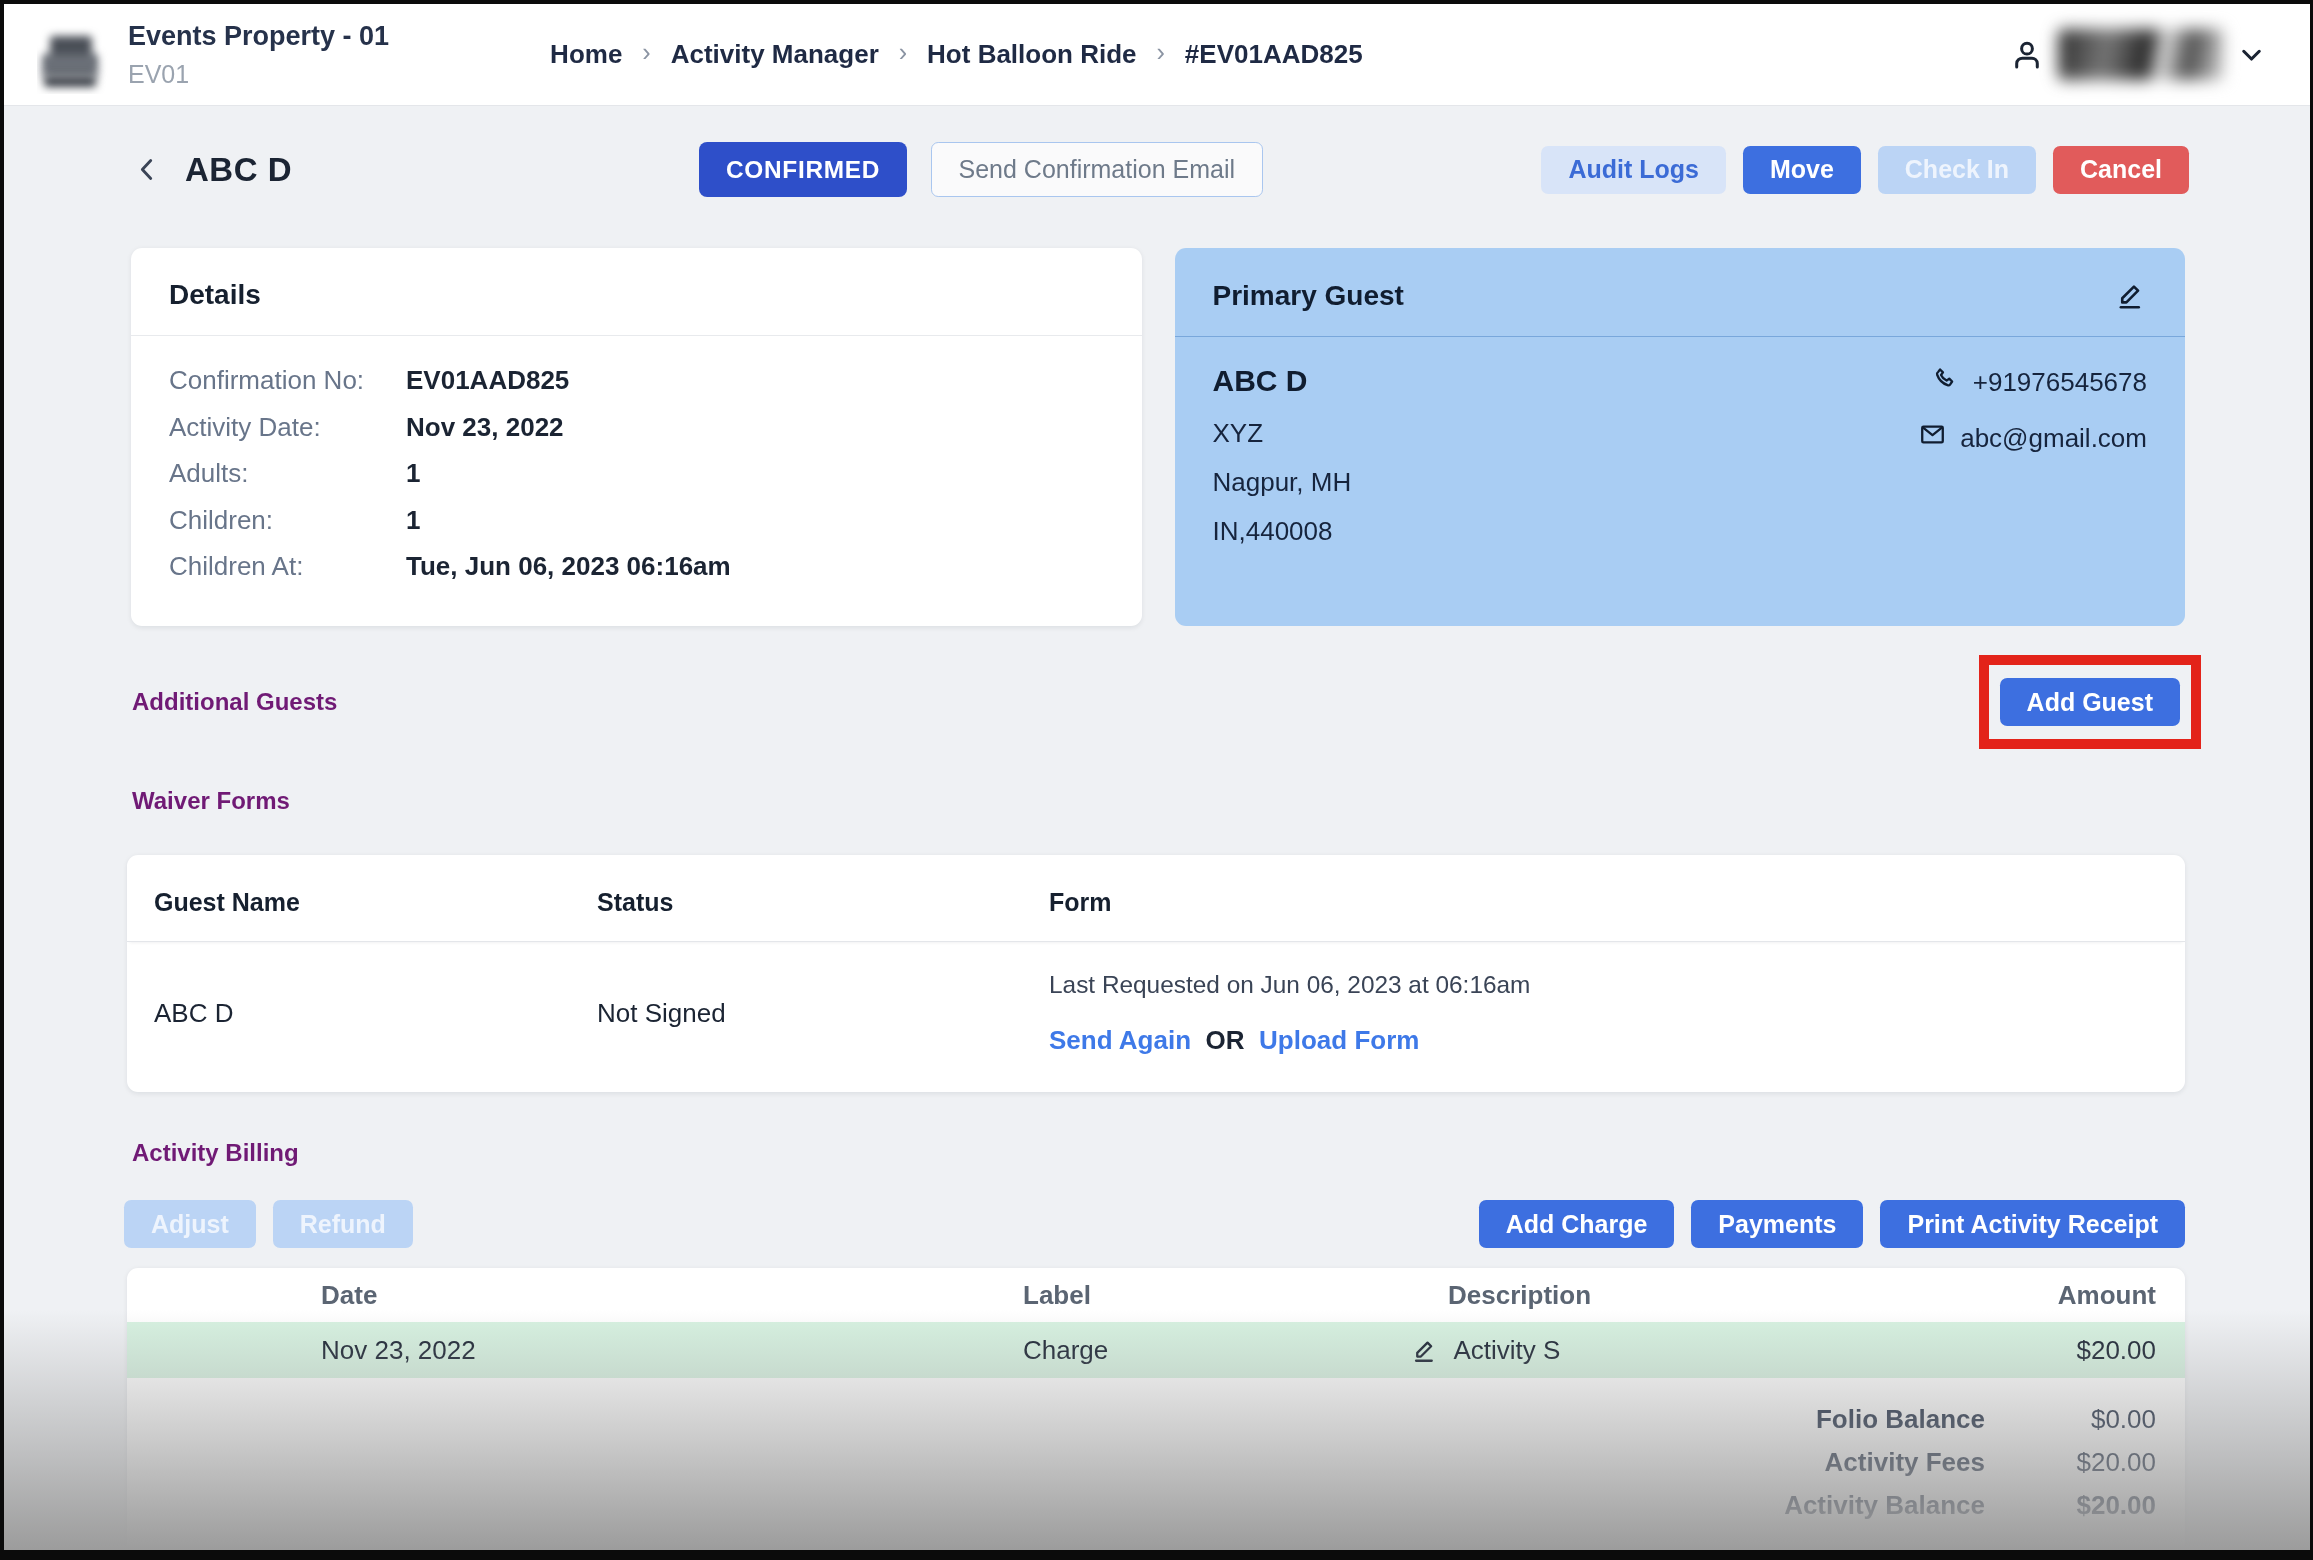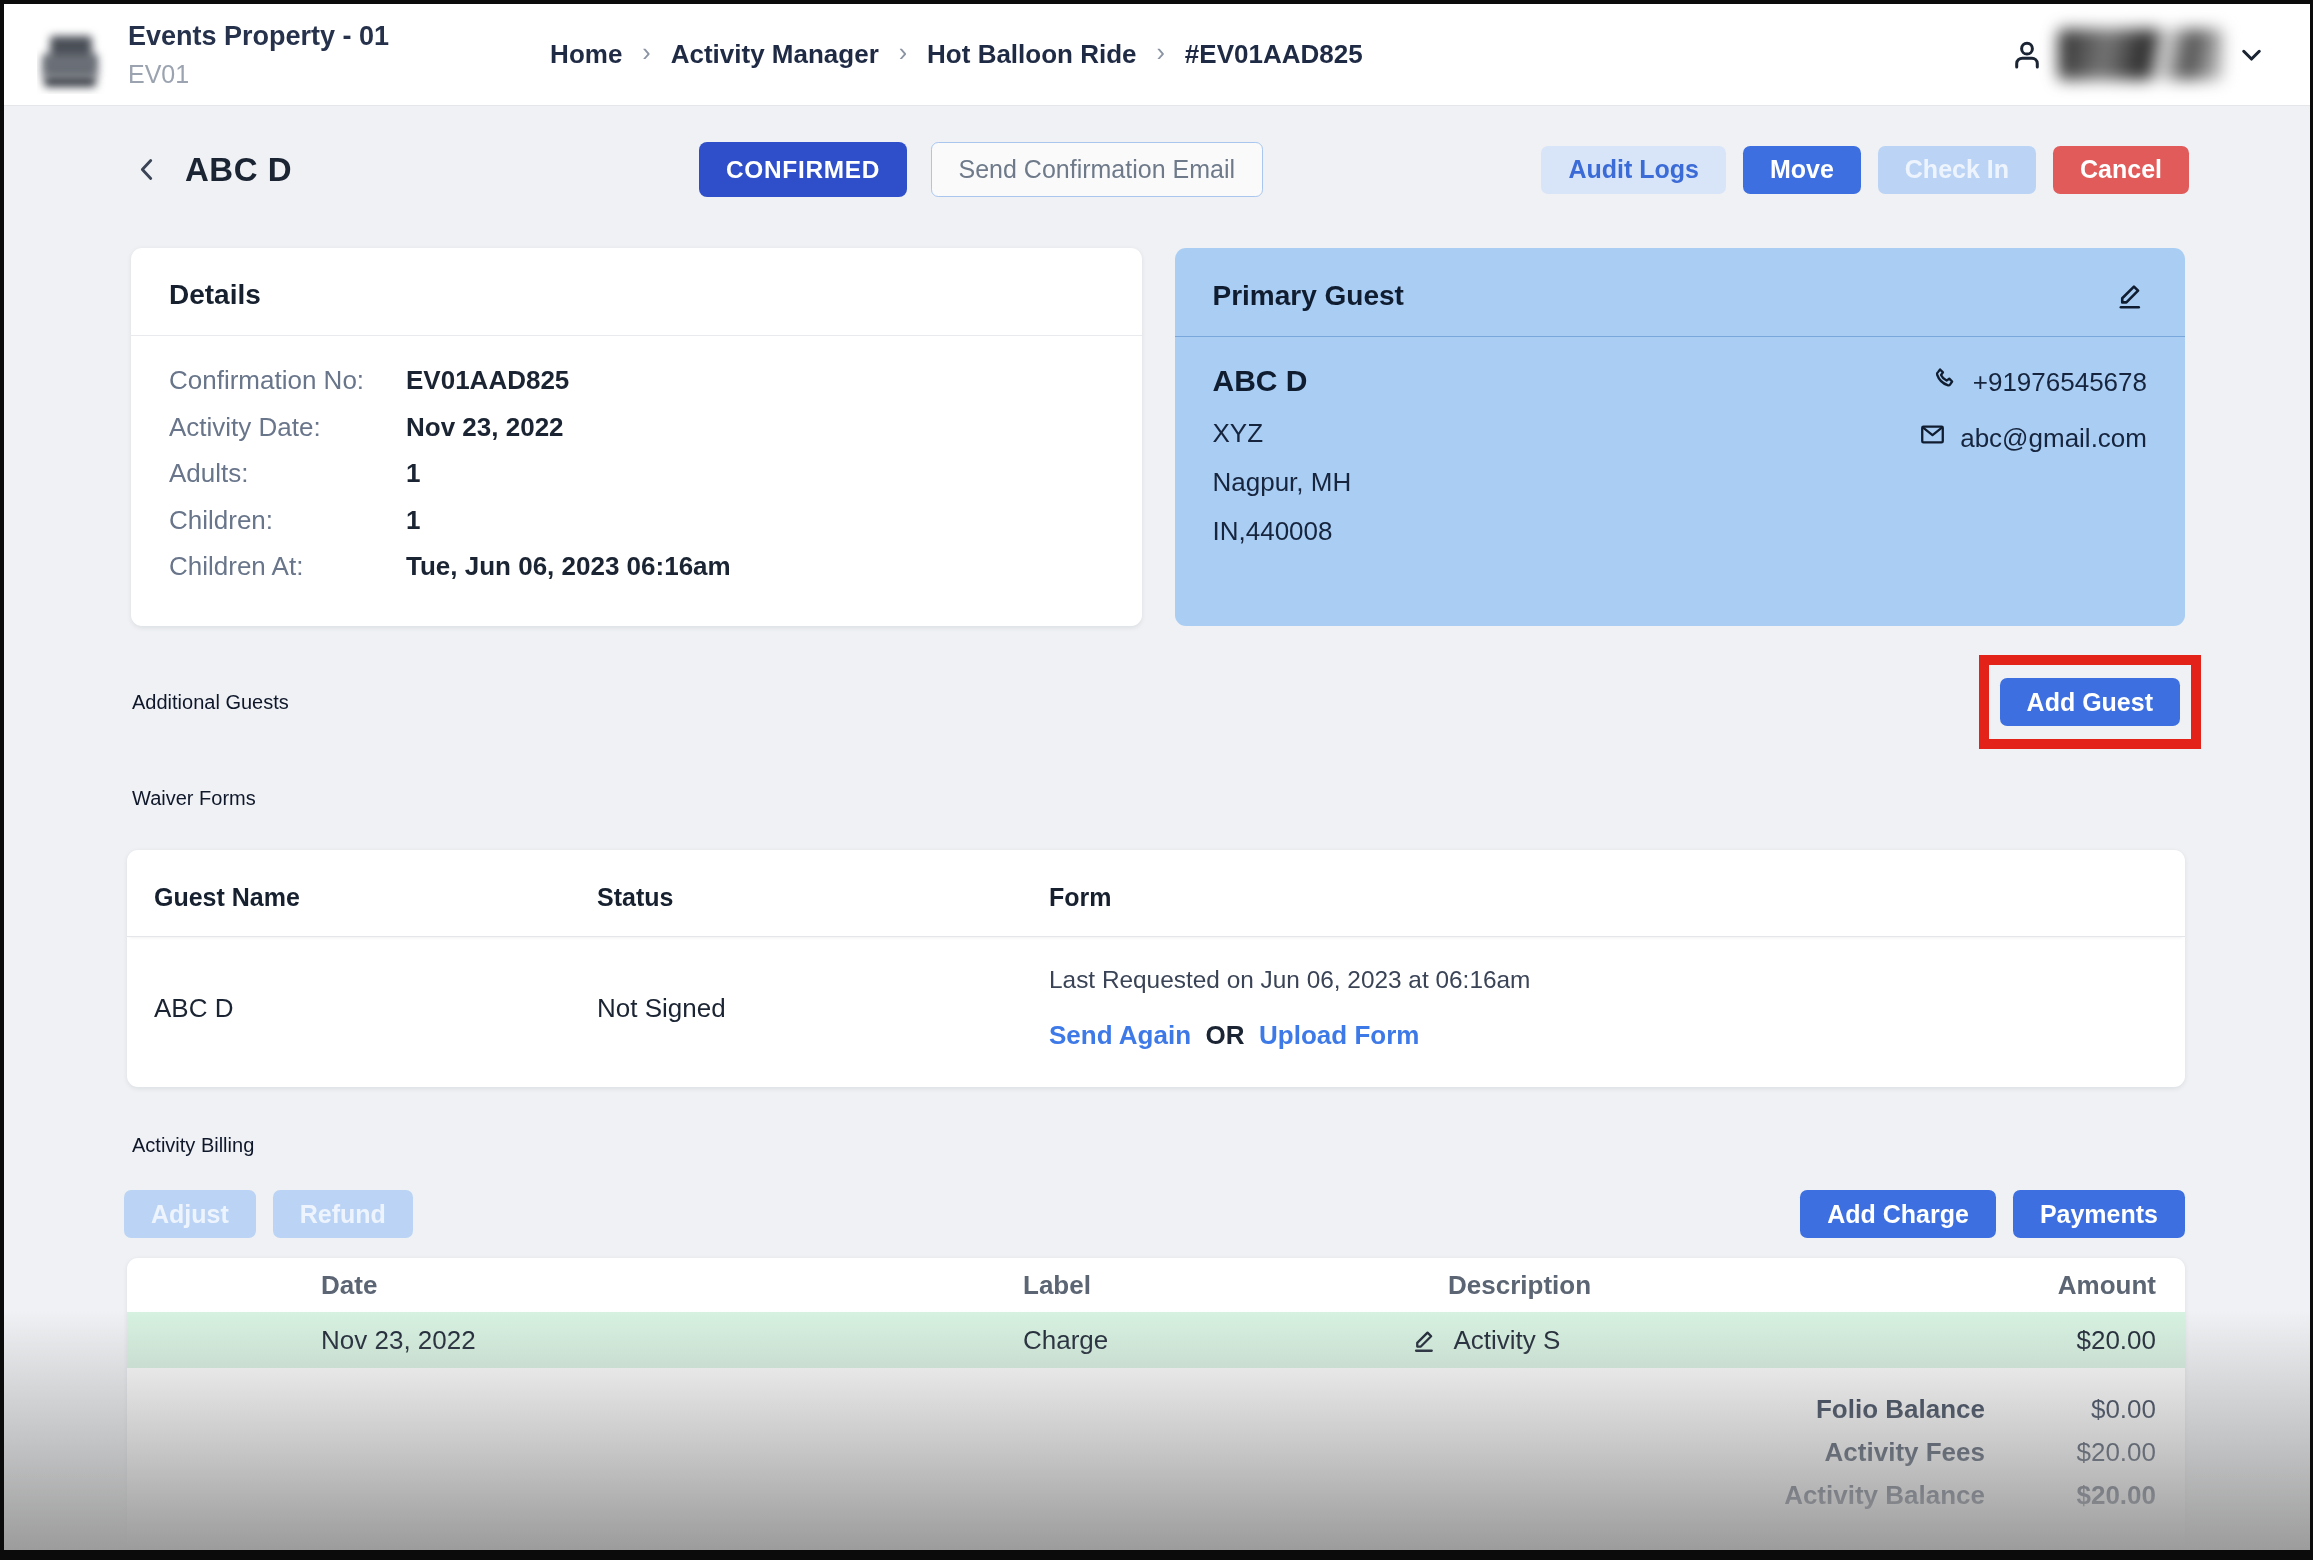--- a/index.html
+++ b/index.html
@@ -60,21 +60,21 @@
   .guest-card .card-head{border-bottom:1.8px solid #79A7DB;color:#101D30;}
   .guest-body{display:flex;justify-content:space-between;padding:27px 38px;}
   .g-left .g-name{font-size:30px;font-weight:700;color:#101D30;margin-bottom:20px;}
   .g-left div{font-size:26px;margin-bottom:18px;color:#16243D;}
   .g-right{text-align:right;}
   .icon-line{display:flex;align-items:center;justify-content:flex-end;gap:13px;
     font-size:26px;color:#16243D;margin-bottom:20px;}
   .edit-btn{cursor:pointer;display:flex;align-items:center;}
   
   .addl-row{display:flex;align-items:center;justify-content:space-between;margin:29px 109px 0 128px;}
-  .section-title{font-size:20px;font-weight:400;color:#0f172a;}
+  .section-title{font-size:24px;font-weight:700;color:#701a75;}
   .red-box{border:10px solid #E3231A;padding:12.7px 11px;}
   
   .waiver-title{margin:38px 0 0 128px;}
   .waiver-card{margin:40px 125px 0 123px;background:#fff;border-radius:11px;
     box-shadow:0 1.8px 5.4px rgba(16,24,40,.08);}
   .w-grid{display:grid;grid-template-columns:443px 452px 1fr;align-items:center;}
   .w-head{padding:33px 27px 24.4px 27px;font-size:25px;font-weight:700;color:#16202F;
     border-bottom:1.8px solid #E4E6EA;box-shadow:0 2.7px 3.6px -1.8px rgba(16,24,40,.08);}
   .w-body{padding:29px 27px 36px 27px;font-size:26px;color:#1B2433;}
   .w-form-line1{font-size:24.4px;color:#3A4456;margin-bottom:26px;}
@@ -269,20 +269,21 @@
     </div>
   </section>
 
   <div class="section-title billing-title">Activity Billing</div>
   <div class="billing-btns">
     <button class="btn btn-disabled">Adjust</button>
     <button class="btn btn-disabled">Refund</button>
     <div class="right-group">
       <button class="btn btn-blue">Add Charge</button>
       <button class="btn btn-blue">Payments</button>
+      <button class="btn btn-blue">Print Activity Receipt</button>
     </div>
   </div>
 
   <section class="billing-card">
     <div class="b-grid b-head">
       <div class="c1">Date</div>
       <div class="c2">Label</div>
       <div class="c3">Description</div>
       <div class="c4">Amount</div>
     </div>

